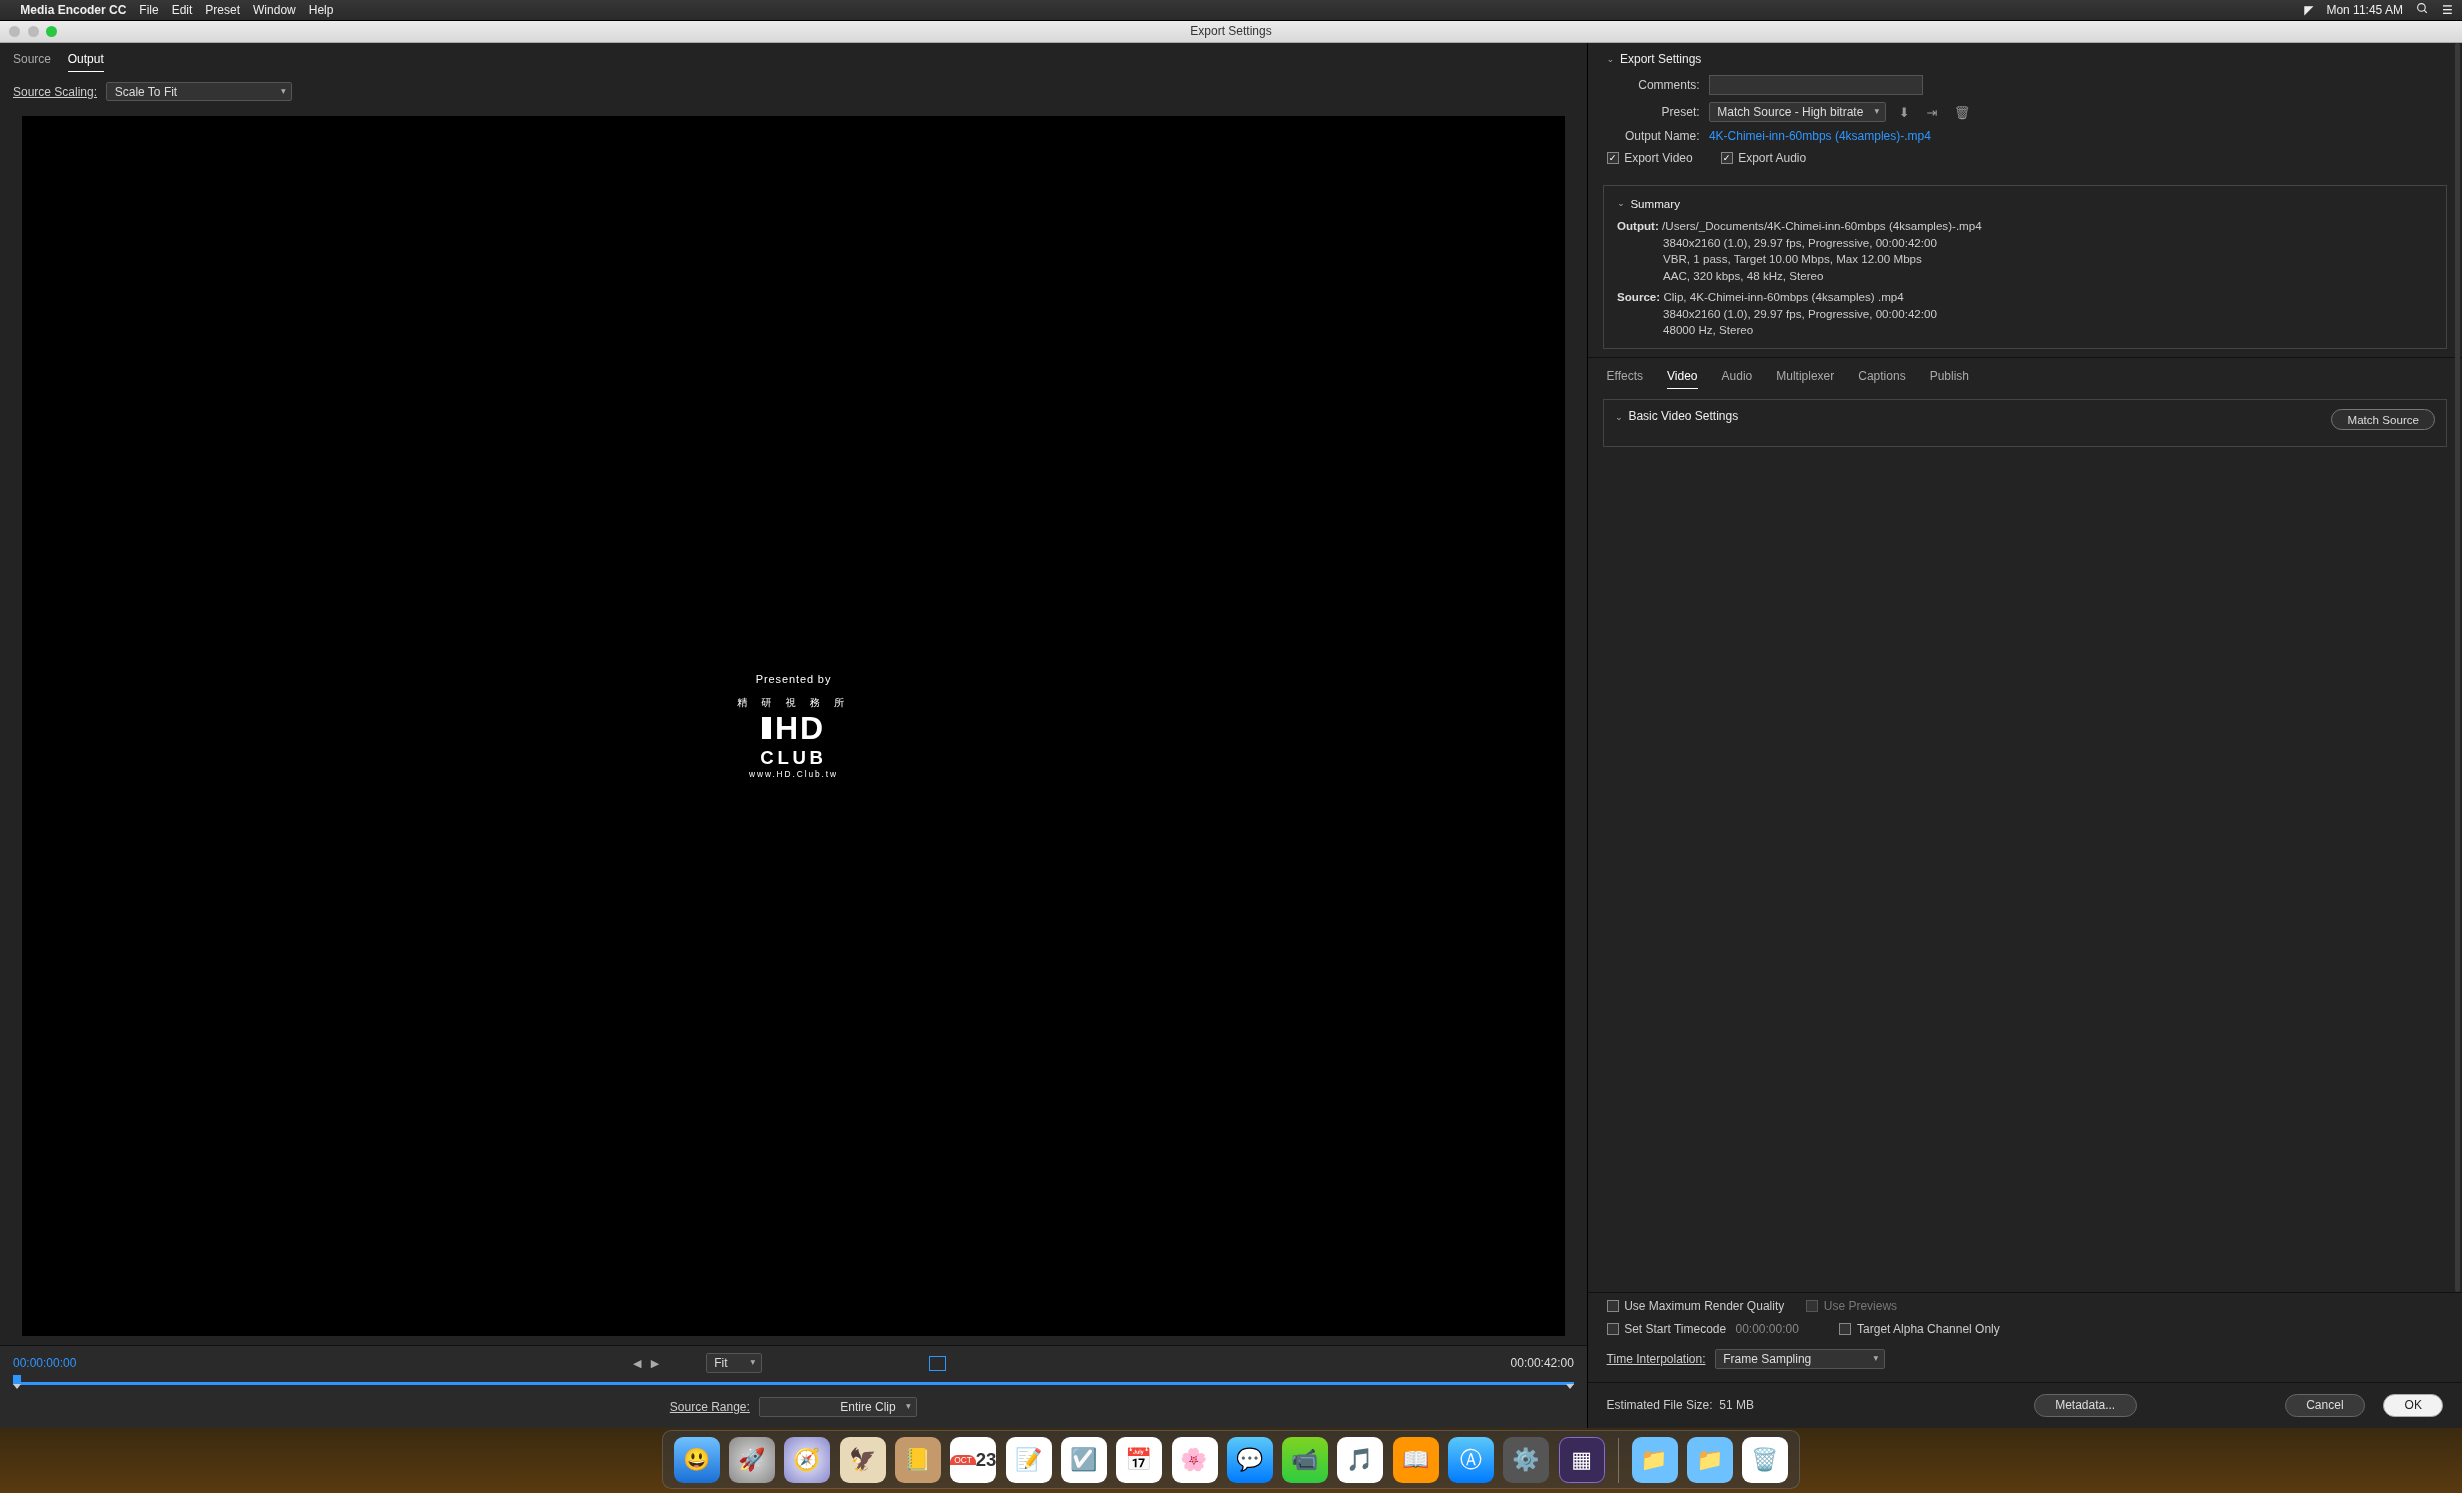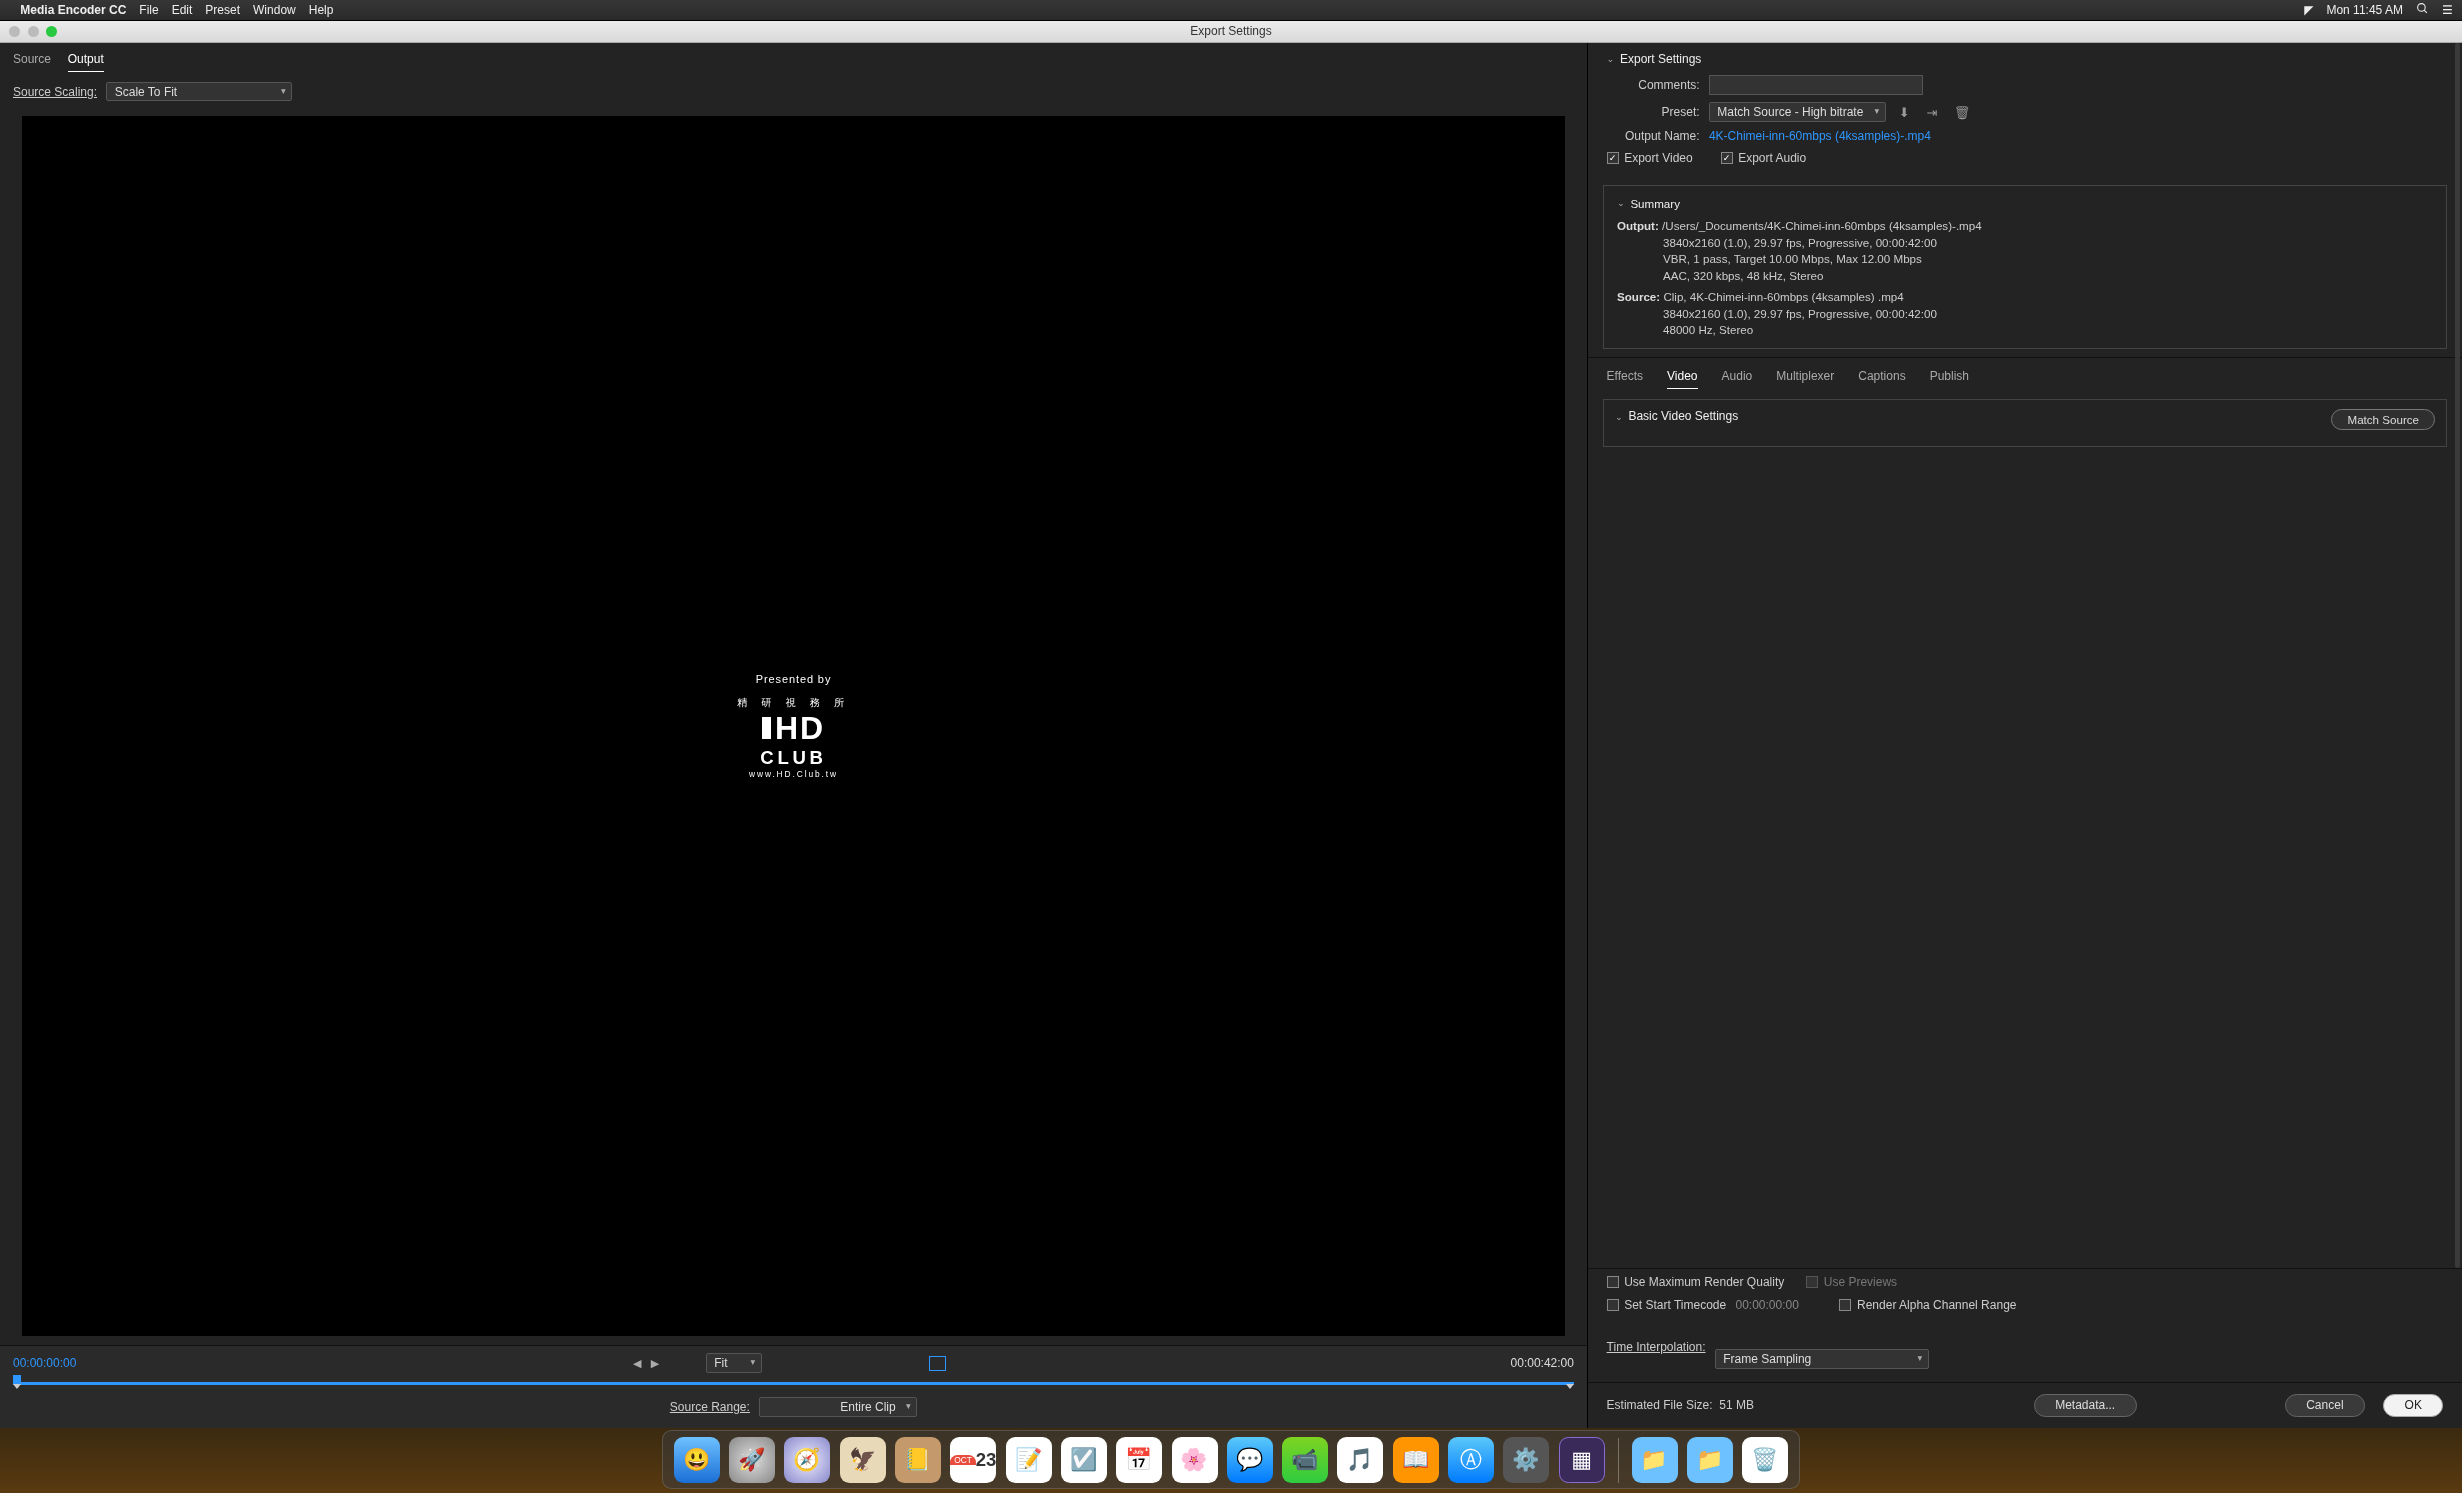--- a/index.html
+++ b/index.html
@@ -77,21 +77,21 @@
 .rtabs { display: flex; gap: 24px; padding: 11px 18.6px 3.7px; border-top: 0.9px solid #111; margin-top: 7.4px;}
 .rtab { color: #aaa; padding-bottom: 5.6px; cursor: default; font-size:12px;}
 .rtab.active { color: #fff; border-bottom: 1.9px solid #fff; }
 
 .bvs { border: 0.9px solid #444; margin: 5.6px 15px; padding: 9.3px 11px 16.7px; display:flex; justify-content:space-between; align-items:flex-start;}
 .pillbtn { border: 0.9px solid #777; border-radius: 13px; padding: 2.8px 15px; background: #2f2f2f; color: #ddd; font-size:11.6px; cursor:default;}
 
 .renderopts { padding: 5.6px 18.6px; border-top: 0.9px solid #111; }
 .renderopts .chk { margin-bottom: 9.3px; }
 .tcval { color: #888; margin-left: 3.7px; }
-.small-dd { width: 214px; margin-top: 24px; }
+.small-dd { width: 170px; }
 
 .footer { display: flex; align-items: center; padding: 11px 18.6px; gap: 18px; border-top: 0.9px solid #111; margin-top:auto;}
 .footer .est { flex: 1; color: #ccc; }
 .btn { border-radius: 13px; padding: 3.7px 20.5px; font-size: 12px; cursor: default; }
 .btn.dark { background: #3a3a3a; border: 0.9px solid #666; color: #ddd; }
 .btn.light { background: #f2f2f2; border: 0.9px solid #aaa; color: #222; }
 
 
 .dockwrap { position: fixed; bottom: 0; left: 0; right: 0; height: 65px; background: linear-gradient(#3a2a10,#5a3a10); display: flex; justify-content: center; align-items: flex-end; }
 .dock { background: rgba(60,60,60,0.55); border-radius: 9.3px; padding: 5.6px 11px; display: flex; gap: 9.3px; align-items: flex-end; margin-bottom: 3.7px; border:0.9px solid rgba(255,255,255,0.15);}
@@ -261,21 +261,21 @@
           </label>
       </div>
       <div>
         <label class="chk">
             <span class="chkbox"></span>
             <span>Set Start Timecode</span>
             <span class="tcval">00:00:00:00</span>
           </label>
         <label class="chk" style="margin-left:18.6px">
             <span class="chkbox"></span>
-            <span>Render Alpha Channel Range</span>
+            <span>Target Alpha Channel Only</span>
           </label>
       </div>
       <div class="frow" style="margin-top:3.7px">
         <span class="lbl">Time Interpolation:</span>
         <span class="dropdown small-dd">Frame Sampling</span>
       </div>
     </div>
 
     <div class="footer">
       <span class="est"><span>Estimated File Size:</span>&nbsp;&nbsp;<span>51 MB</span></span>

